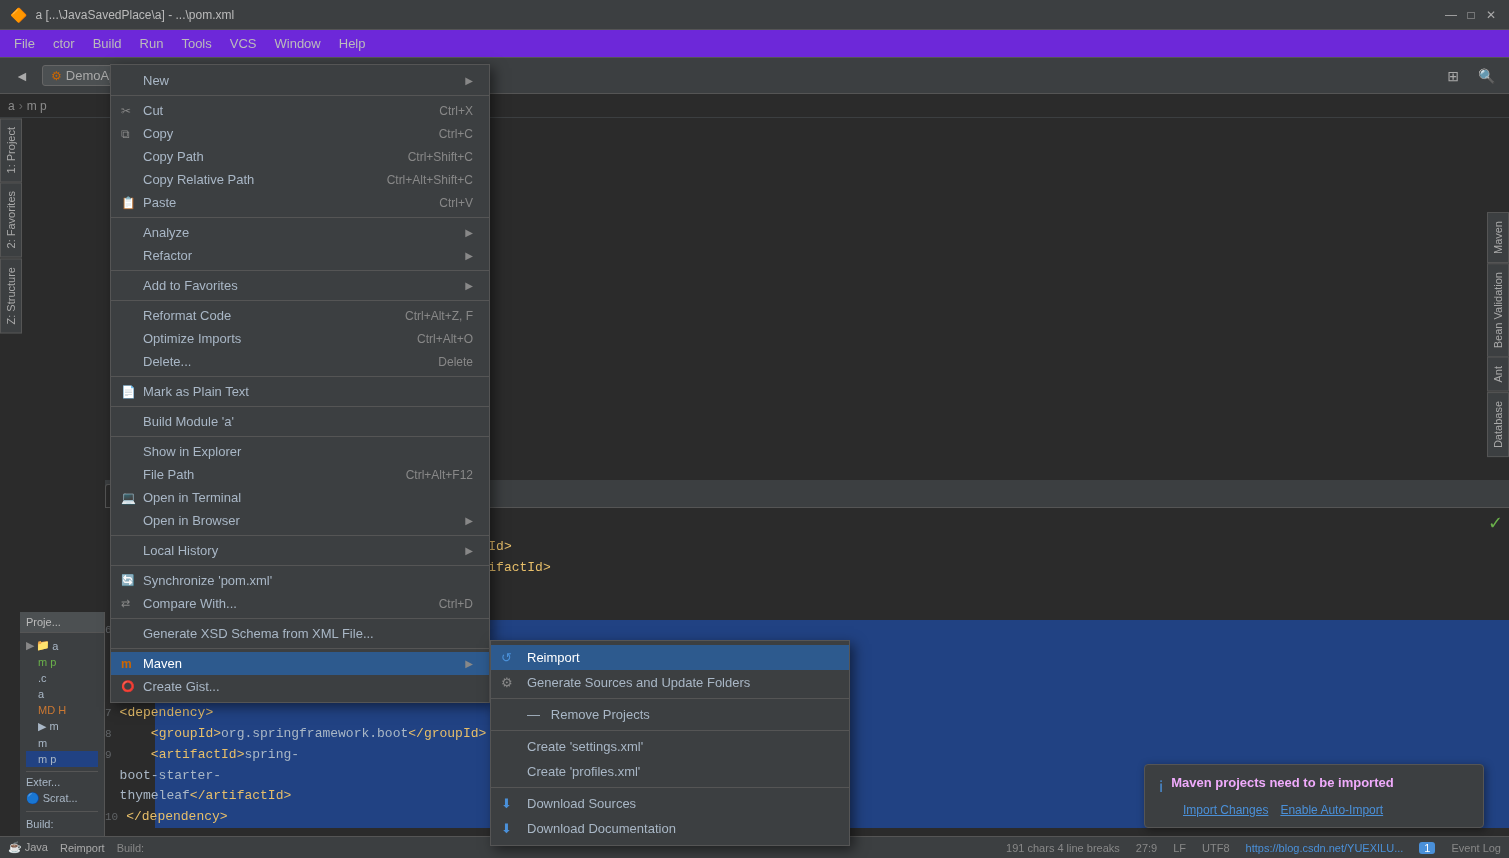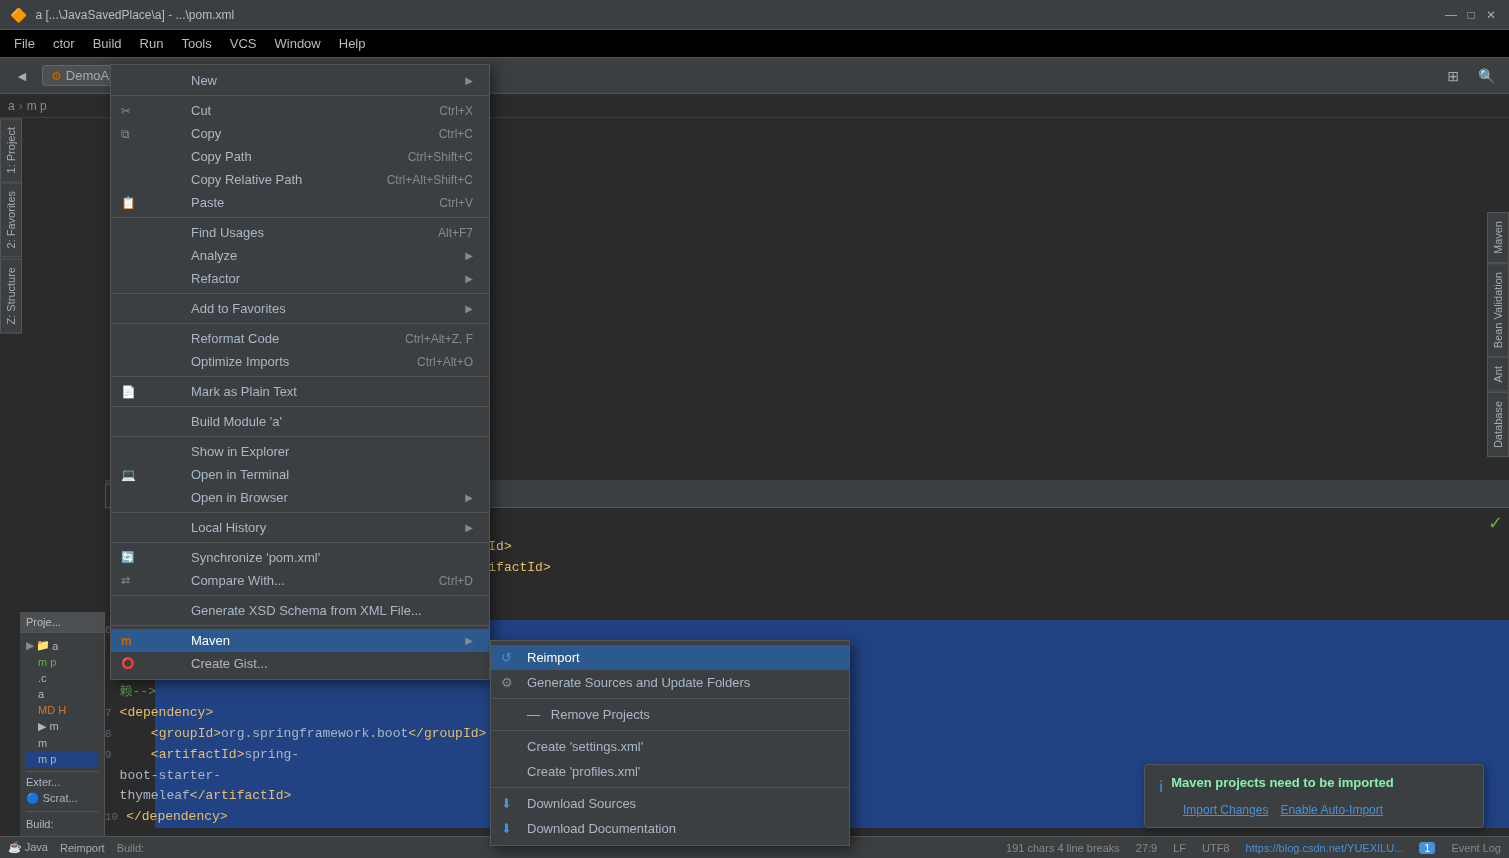--- a/index.html
+++ b/index.html
@@ -38,21 +38,21 @@
       gap: 4px;
     }
     .title-btn {
       width: 16px; height: 16px;
       display: flex; align-items: center; justify-content: center;
       color: #aaa; font-size: 12px; cursor: pointer;
     }
 
     
     .menu-bar {
-      background: #000000;
+      background: #6d28d9;
       height: 28px;
       display: flex;
       align-items: center;
       padding: 0 6px;
       gap: 2px;
       border-bottom: 1px solid #555;
     }
     .menu-item {
       padding: 2px 8px;
       color: #bbb;
@@ -202,21 +202,20 @@
       cursor: pointer;
       position: relative;
       justify-content: space-between;
       gap: 8px;
     }
     .ctx-item.highlighted { background: #2d5a8e; color: #fff; }
     .ctx-item-left {
       display: flex;
       align-items: center;
       gap: 8px;
-      margin-left: 48px;
     }
     .ctx-item-icon {
       position: absolute;
       left: 10px;
       font-size: 12px;
       color: #888;
     }
     .ctx-item-shortcut {
       color: #888;
       font-size: 12px;
@@ -304,21 +303,21 @@
       display: flex;
       align-items: flex-start;
       gap: 8px;
       margin-bottom: 6px;
     }
     .notif-icon {
       color: #4a90d9;
       font-size: 16px;
     }
     .notif-title {
-      color: #86efac;
+      color: #f0abfc;
       font-size: 13px;
       font-weight: bold;
     }
     .notif-actions {
       display: flex;
       gap: 12px;
       margin-top: 6px;
       margin-left: 24px;
     }
     .notif-link {
@@ -558,24 +557,20 @@
   </div>
 
   <div class="ctx-item">
     <span class="ctx-item-icon">📋</span>
     <span class="ctx-item-left">Paste</span>
     <span class="ctx-item-shortcut">Ctrl+V</span>
   </div>
 
   <div class="ctx-separator"></div>
 
-  <div class="ctx-item">
-    <span class="ctx-item-left">Find Usages</span>
-    <span class="ctx-item-shortcut">Alt+F7</span>
-  </div>
 
   <div class="ctx-item">
     <span class="ctx-item-left">Analyze</span>
     <span class="ctx-item-arrow">▶</span>
   </div>
 
   <div class="ctx-item">
     <span class="ctx-item-left">Refactor</span>
     <span class="ctx-item-arrow">▶</span>
   </div>
@@ -593,40 +588,48 @@
   <div class="ctx-item">
     <span class="ctx-item-left">Reformat Code</span>
     <span class="ctx-item-shortcut">Ctrl+Alt+Z, F</span>
   </div>
 
   <div class="ctx-item">
     <span class="ctx-item-left">Optimize Imports</span>
     <span class="ctx-item-shortcut">Ctrl+Alt+O</span>
   </div>
 
+  <div class="ctx-item">
+    <span class="ctx-item-left">Delete...</span>
+    <span class="ctx-item-shortcut">Delete</span>
+  </div>
 
   <div class="ctx-separator"></div>
 
   <div class="ctx-item">
     <span class="ctx-item-icon">📄</span>
     <span class="ctx-item-left">Mark as Plain Text</span>
   </div>
 
   <div class="ctx-separator"></div>
 
   <div class="ctx-item">
     <span class="ctx-item-left">Build Module 'a'</span>
   </div>
 
   <div class="ctx-separator"></div>
 
   <div class="ctx-item">
     <span class="ctx-item-left">Show in Explorer</span>
   </div>
 
+  <div class="ctx-item">
+    <span class="ctx-item-left">File Path</span>
+    <span class="ctx-item-shortcut">Ctrl+Alt+F12</span>
+  </div>
 
   <div class="ctx-item">
     <span class="ctx-item-icon">💻</span>
     <span class="ctx-item-left">Open in Terminal</span>
   </div>
 
   <div class="ctx-item">
     <span class="ctx-item-left">Open in Browser</span>
     <span class="ctx-item-arrow">▶</span>
   </div>

